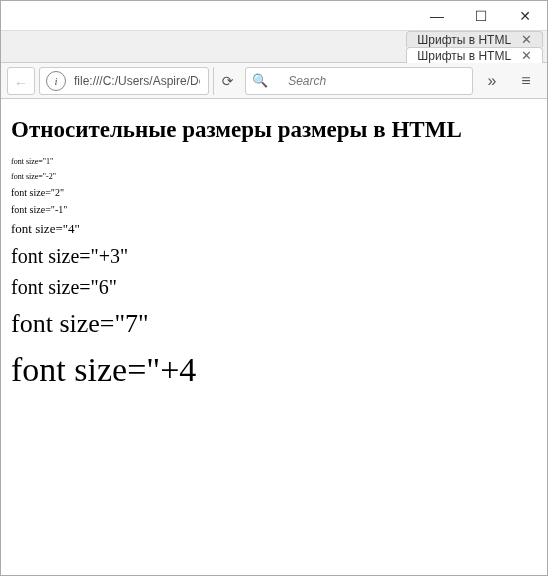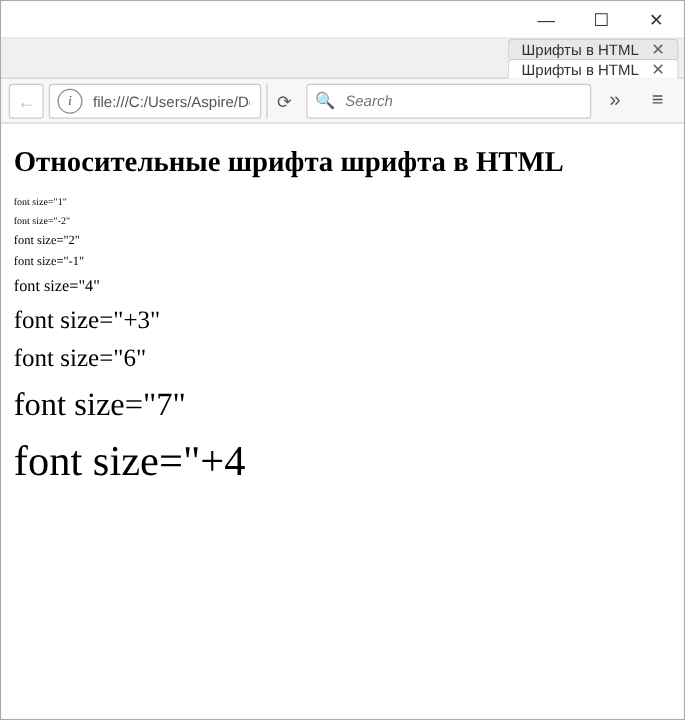--- a/index.html
+++ b/index.html
@@ -162,20 +162,21 @@
     color: #888;
   }
   .search-input {
     flex: 1;
     border: none;
     outline: none;
     font-size: 12px;
     font-style: italic;
     color: #be185d;
     background: transparent;
+    margin-left: 12px;
   }
   .overflow-btn, .menu-btn {
     width: 30px;
     height: 28px;
     display: flex;
     align-items: center;
     justify-content: center;
     color: #555;
     cursor: pointer;
     font-size: 16px;
@@ -232,21 +233,21 @@
     <div class="reload-btn">⟳</div>
     <div class="search-box">
       <span class="search-icon">🔍</span>
       <input class="search-input" placeholder="Search" style="">
     </div>
     <div class="overflow-btn">»</div>
     <div class="menu-btn">≡</div>
   </div>
 
   <div class="content">
-    <div class="page-h1">Относительные шрифта шрифта в HTML</div>
+    <div class="page-h1">Относительные размеры размеры в HTML</div>
     <div id="lines-container">
         <div class="fs1">font size="1"</div>
         <div class="fs1">font size="-2"</div>
         <div class="fs2">font size="2"</div>
         <div class="fs2">font size="-1"</div>
         <div class="fs3">font size="4"</div>
         <div class="fs5">font size="+3"</div>
         <div class="fs5">font size="6"</div>
         <div class="fs6">font size="7"</div>
         <div class="fs7">font size="+4</div>

